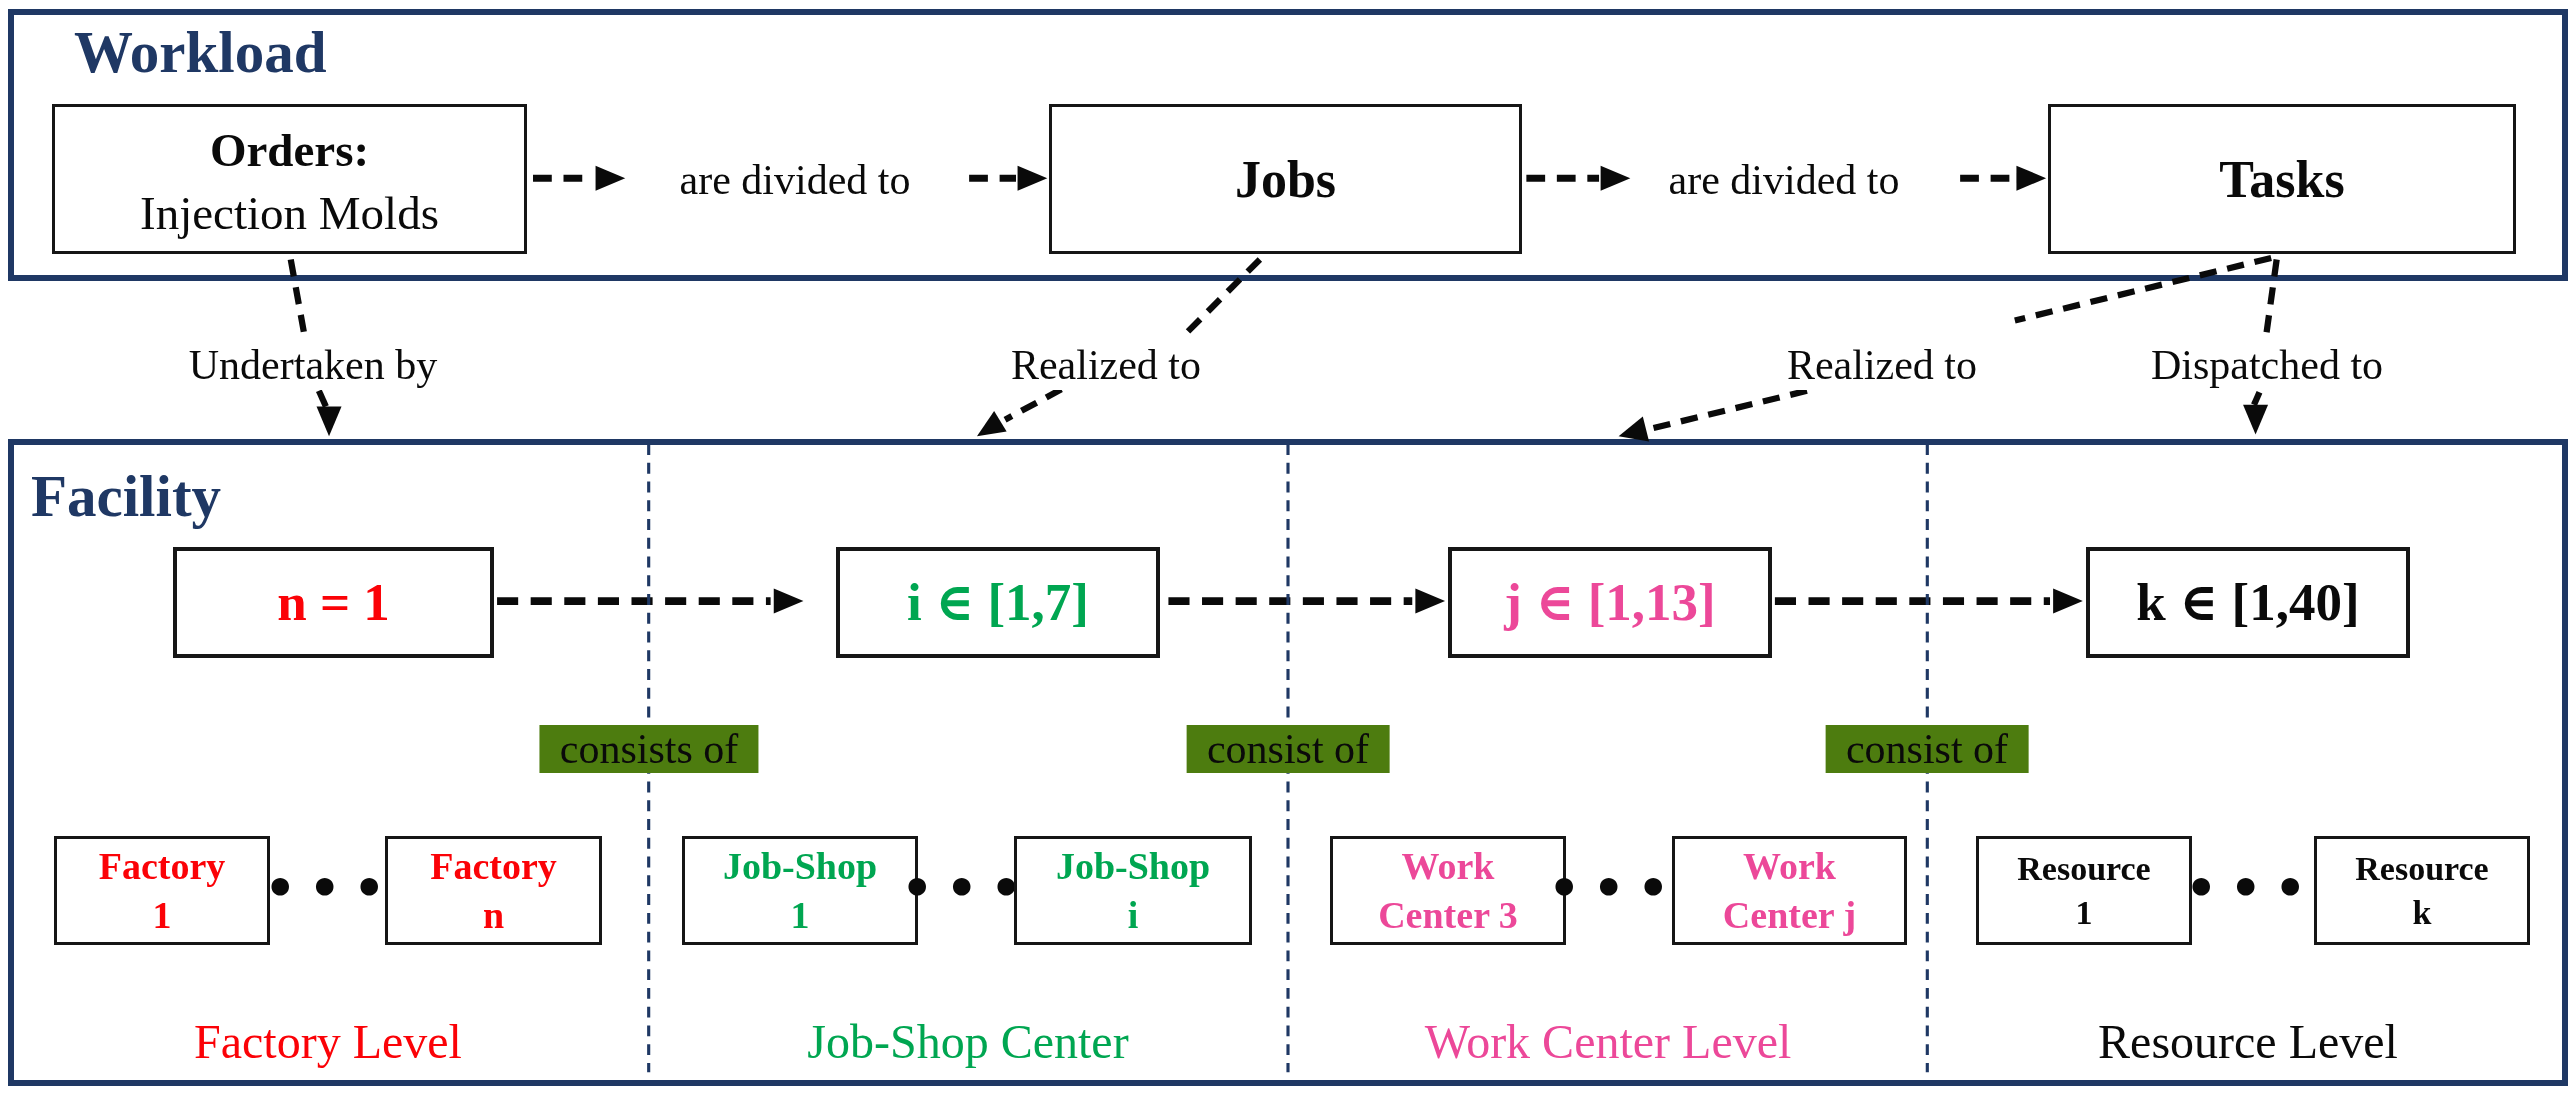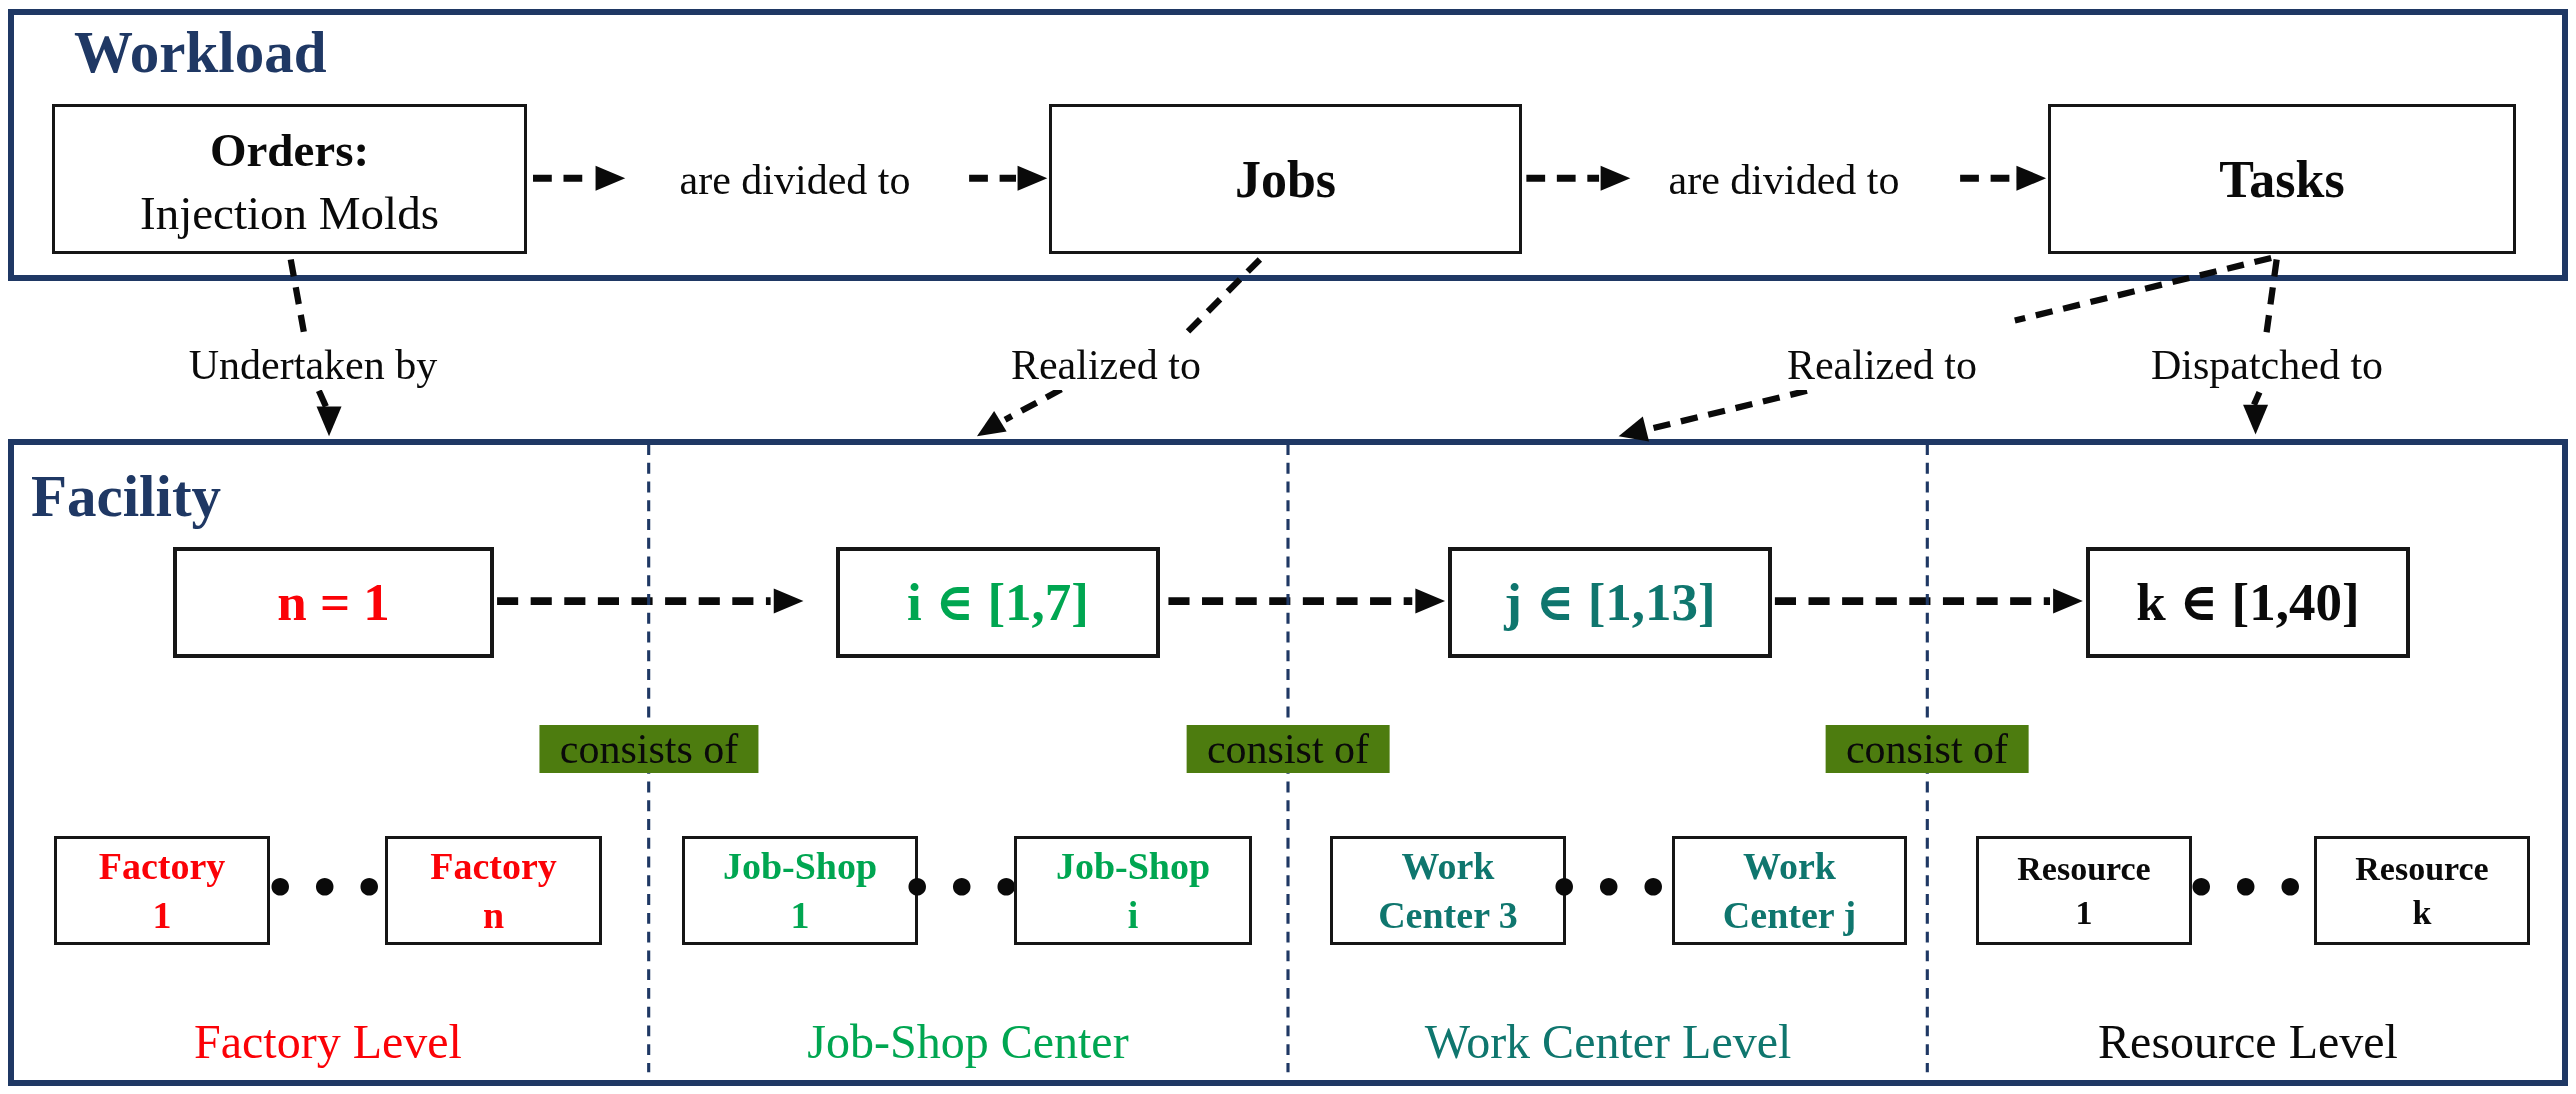--- a/index.html
+++ b/index.html
@@ -93,21 +93,21 @@
     transform:translateX(-50%);
     font-family:"DejaVu Sans",sans-serif;
     font-weight:bold;
     font-size:50px;
     letter-spacing:12.5px;
     color:#0a0a0a;
     line-height:1;
   }
   .c-red{color:#FB0207;}
   .c-green{color:#00A651;}
-  .c-cyan{color:#0f766e;}
+  .c-cyan{color:#ec4899;}
   .c-black{color:#0a0a0a;}
 </style>
 </head>
 <body>
 
 <div class="canvas">
 
   <svg class="svg-layer" viewBox="0 0 3296 1401">
     <g stroke="#0a0a0a" stroke-width="9" stroke-dasharray="24 15" fill="none">
 

